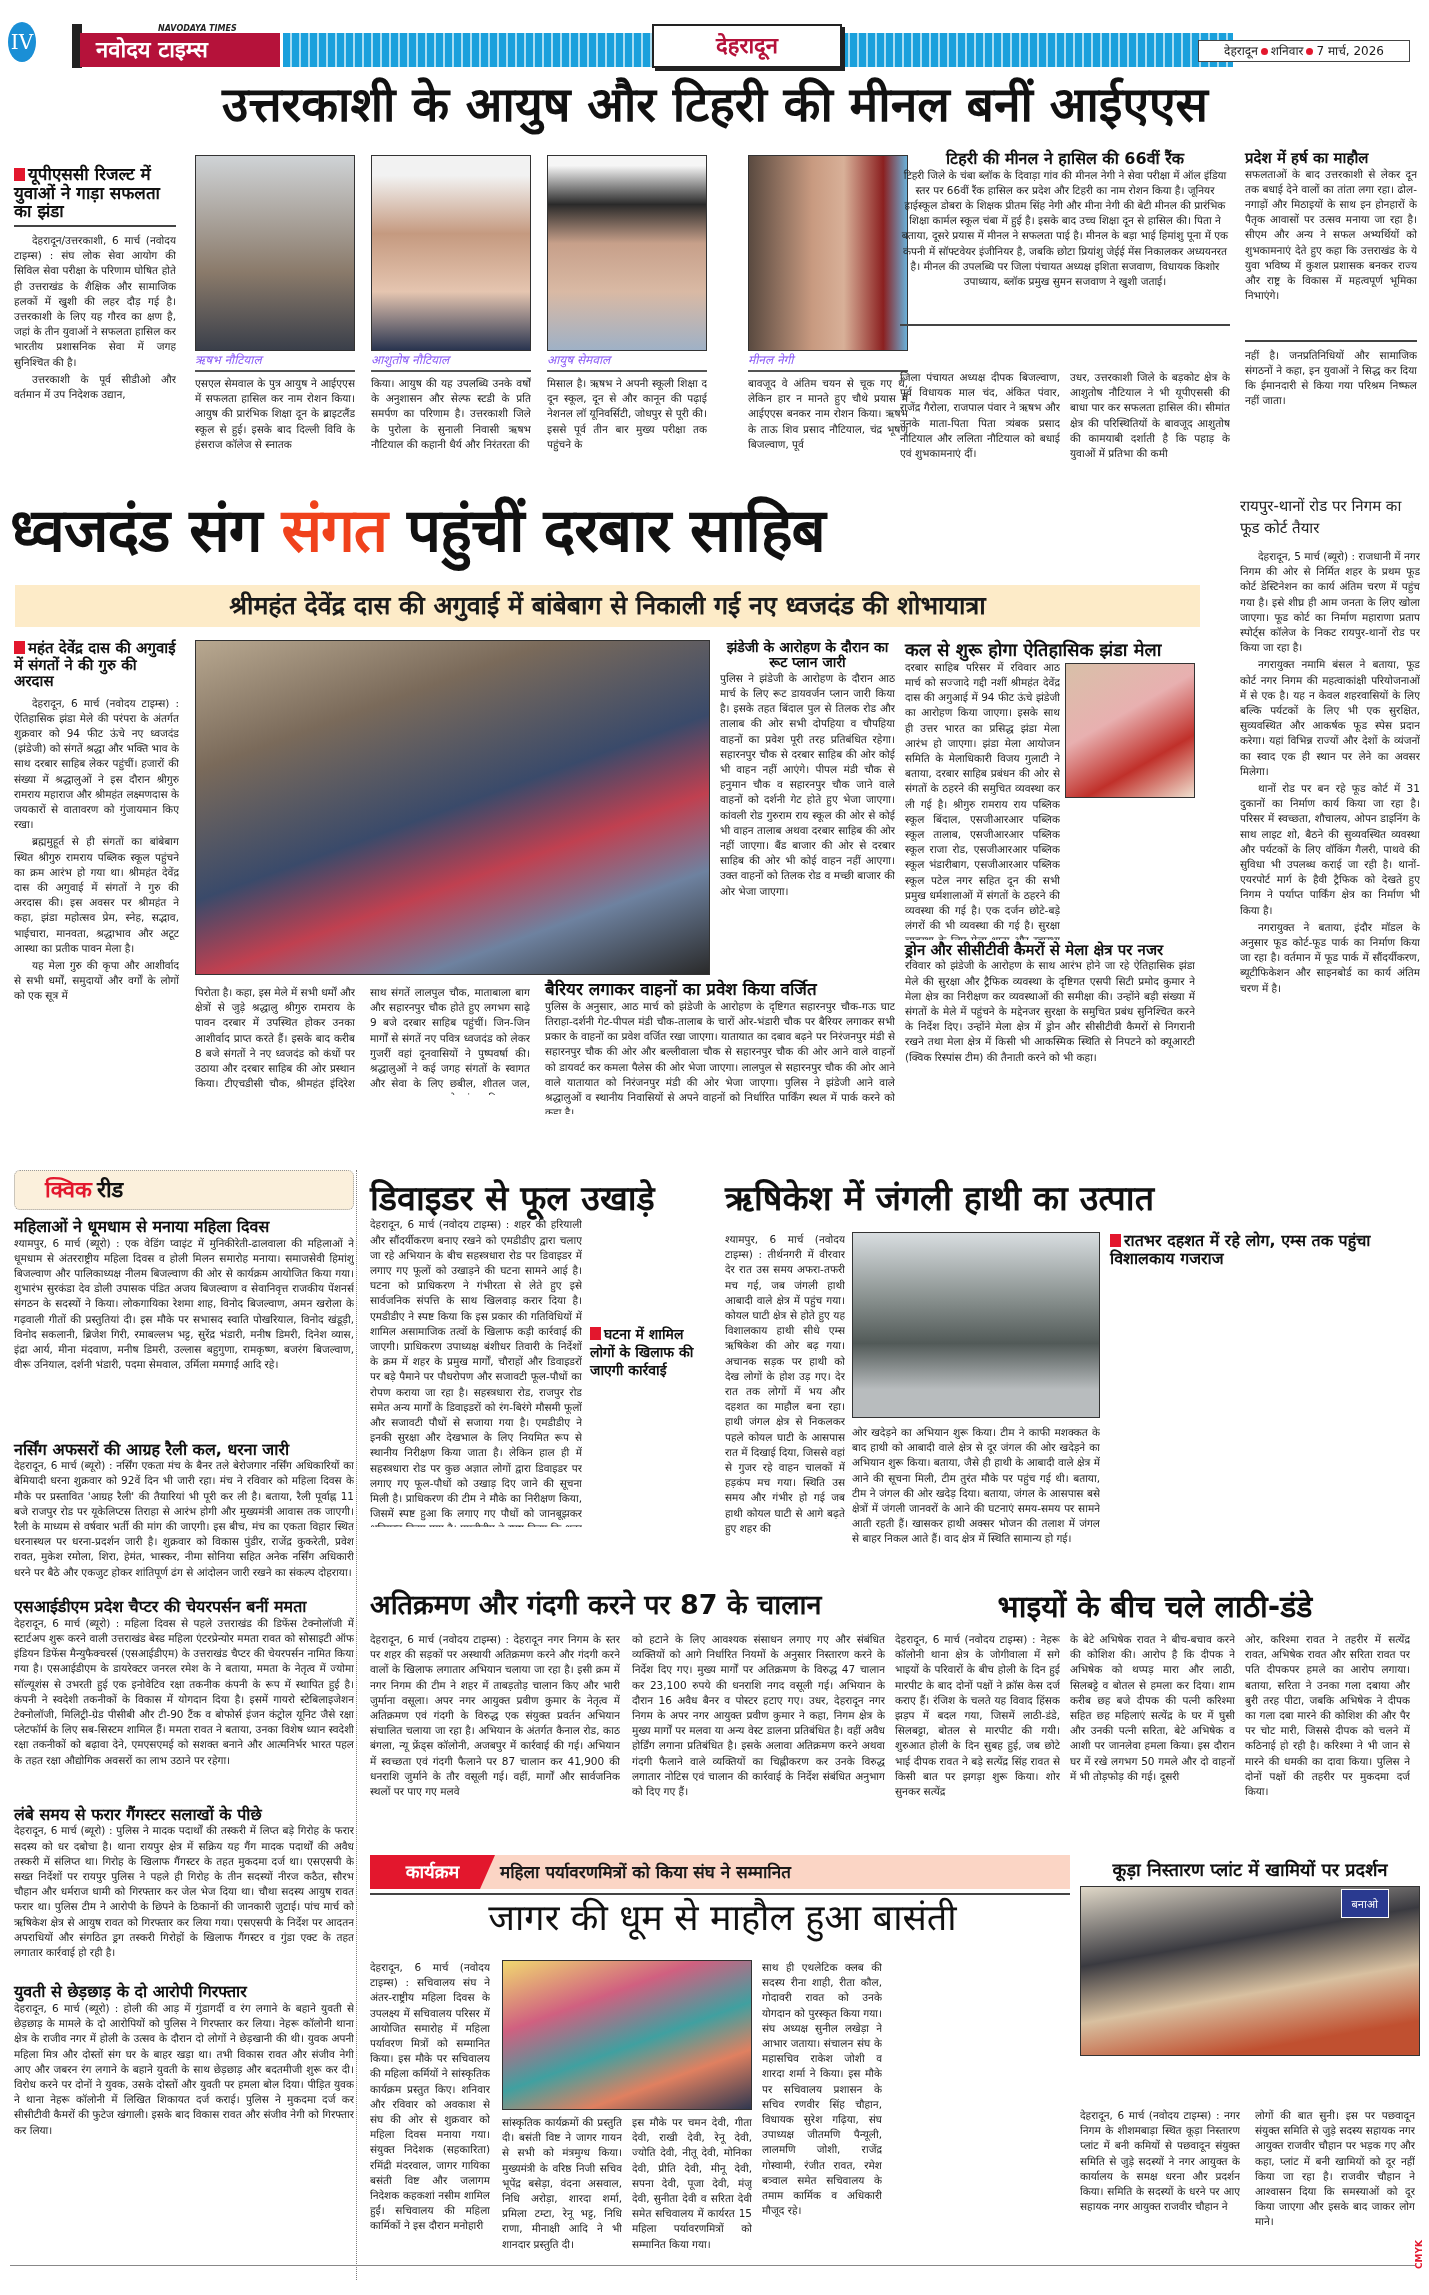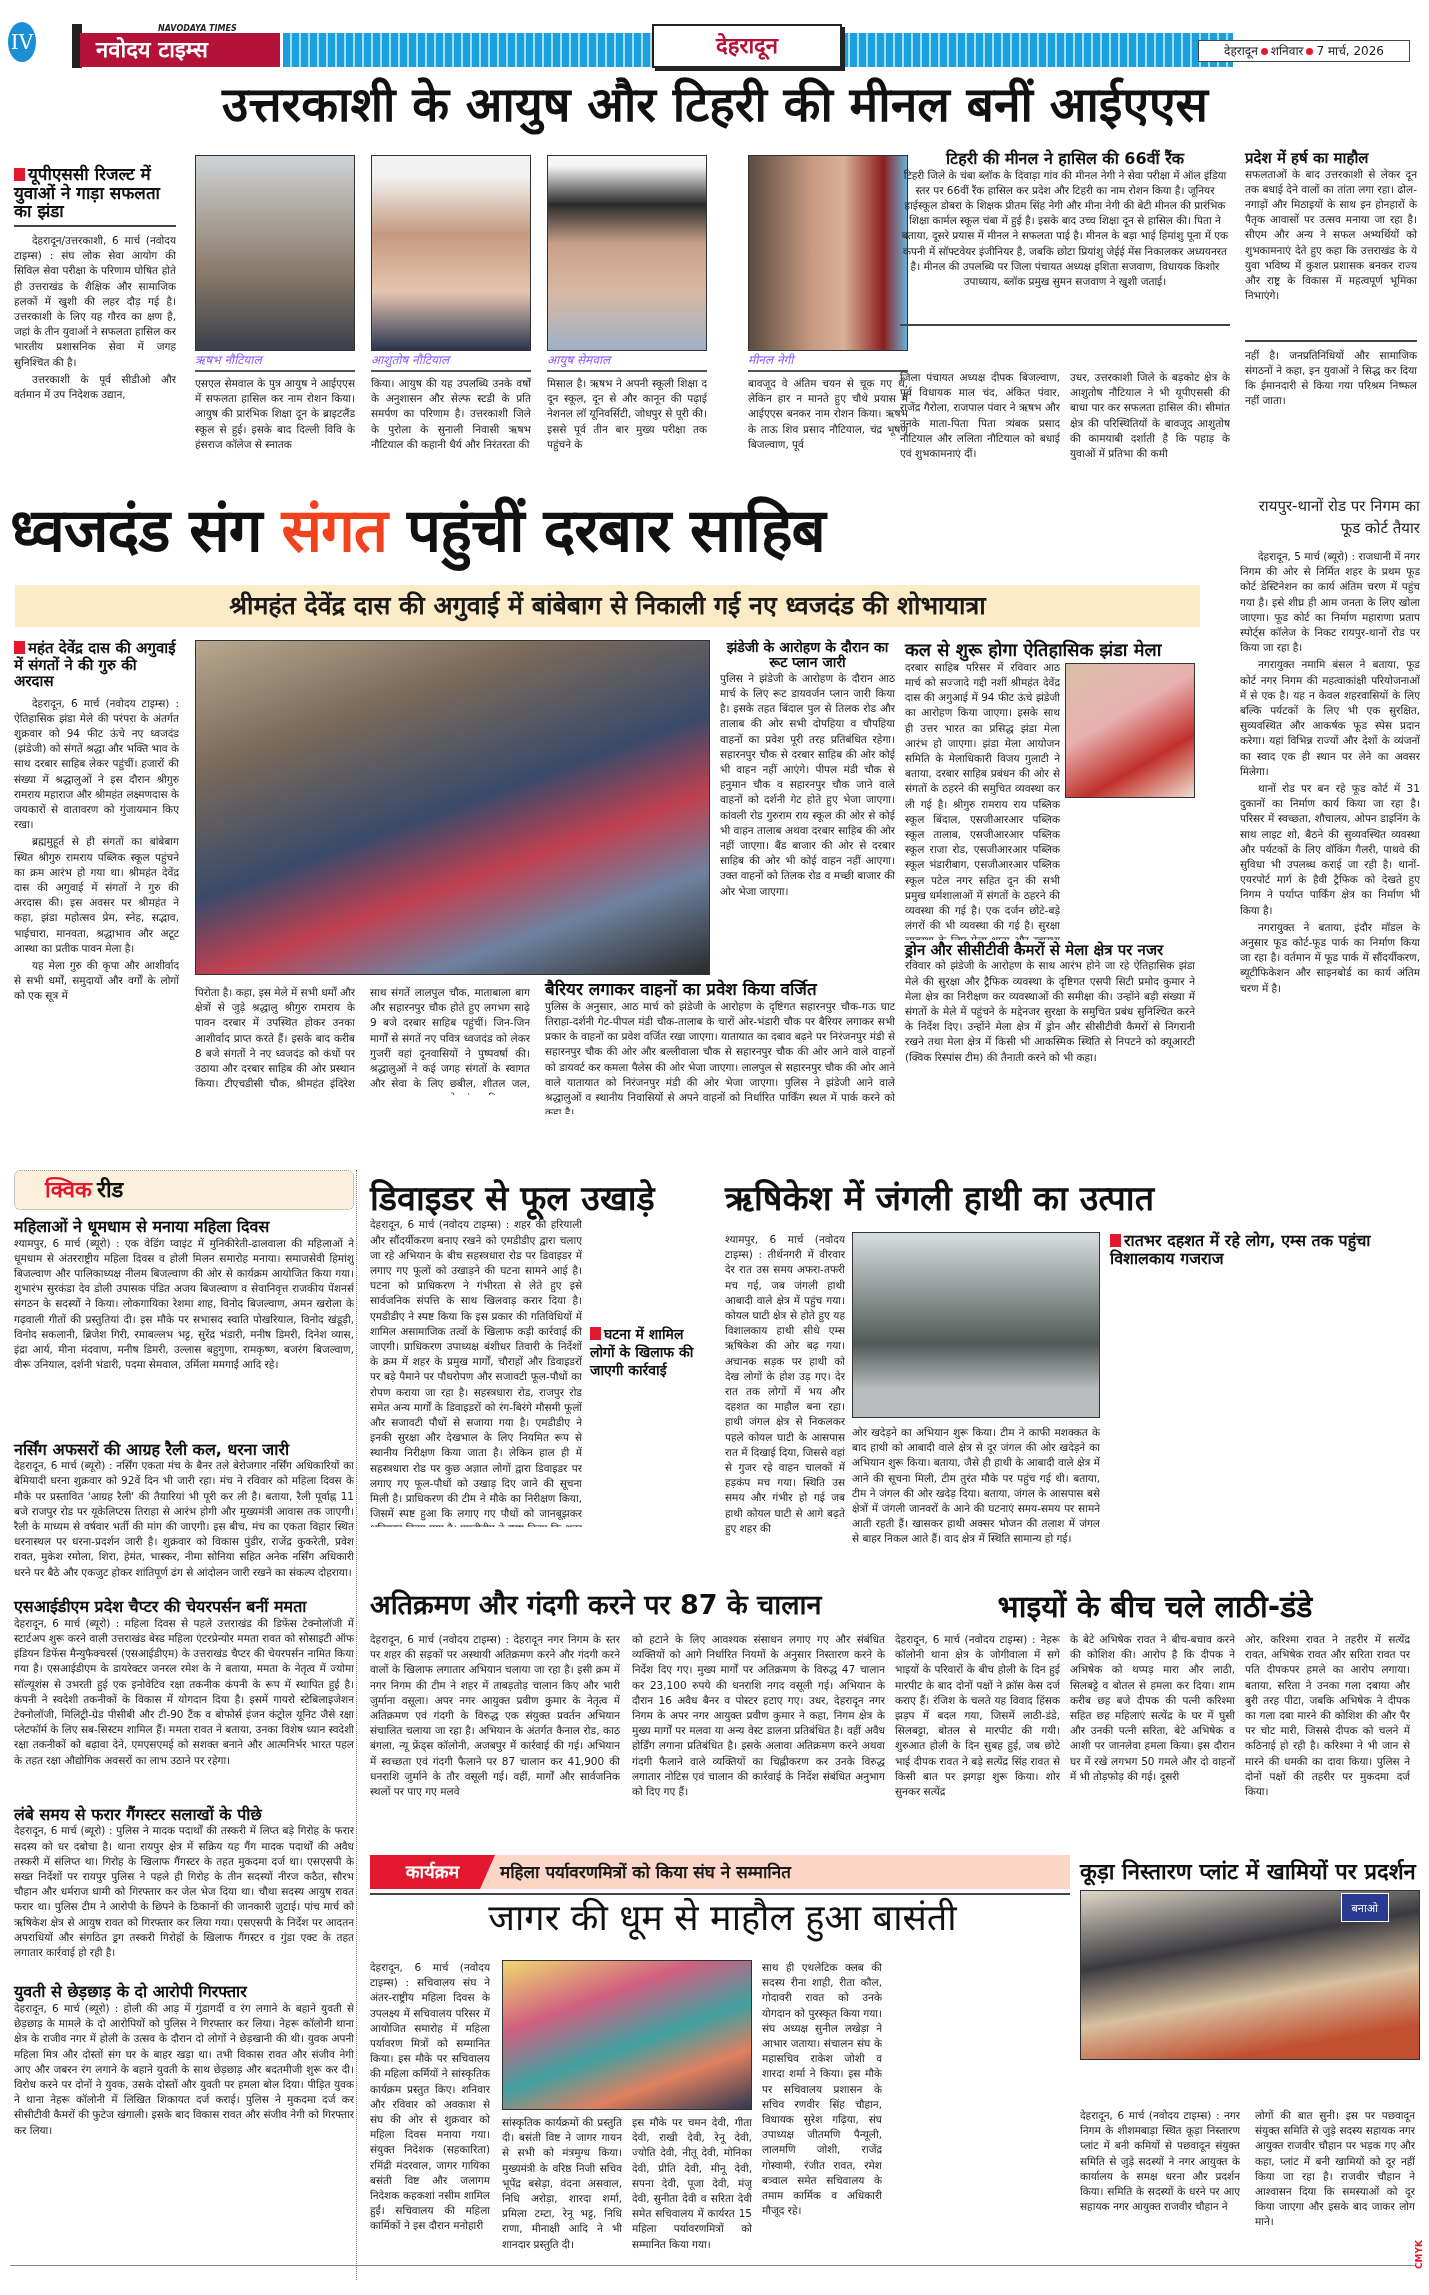--- a/index.html
+++ b/index.html
@@ -114,21 +114,21 @@
 
 <div class="abs" style="left:905px;top:640px;width:290px">
   <div class="hd" style="font-size:18px">कल से शुरू होगा ऐतिहासिक झंडा मेला</div>
   <div class="photo" style="float:right;width:130px;height:135px;margin:3px 0 3px 5px;background:linear-gradient(150deg,#d8c0a8,#e8b0b0 40%,#c0302a 70%,#f0e0d0)"></div>
   <div class="txt" style="height:280px">दरबार साहिब परिसर में रविवार आठ मार्च को सज्जादे गद्दी नशीं श्रीमहंत देवेंद्र दास की अगुआई में 94 फीट ऊंचे झंडेजी का आरोहण किया जाएगा। इसके साथ ही उत्तर भारत का प्रसिद्ध झंडा मेला आरंभ हो जाएगा। झंडा मेला आयोजन समिति के मेलाधिकारी विजय गुलाटी ने बताया, दरबार साहिब प्रबंधन की ओर से संगतों के ठहरने की समुचित व्यवस्था कर ली गई है। श्रीगुरु रामराय राय पब्लिक स्कूल बिंदाल, एसजीआरआर पब्लिक स्कूल तालाब, एसजीआरआर पब्लिक स्कूल राजा रोड, एसजीआरआर पब्लिक स्कूल भंडारीबाग, एसजीआरआर पब्लिक स्कूल पटेल नगर सहित दून की सभी प्रमुख धर्मशालाओं में संगतों के ठहरने की व्यवस्था की गई है। एक दर्जन छोटे-बड़े लंगरों की भी व्यवस्था की गई है। सुरक्षा व्यवस्था के लिए मेला थाना और स्वास्थ्य व्यवस्था के लिए श्रीमहंत इंदिरेश अस्पताल का मेला अस्पताल शुरू हो गया है। अब तक पंजाब, उत्तर प्रदेश, हरियाणा, हिमाचल प्रदेश, उत्तराखंड सहित आसपास के अनेक राज्यों से हजारों की संख्या में श्रद्धालु संगतें दरबार साहिब पहुंच चुकी हैं।</div>
   <div class="hd" style="font-size:15px;margin-top:2px">ड्रोन और सीसीटीवी कैमरों से मेला क्षेत्र पर नजर</div>
   <div class="txt" style="height:120px">रविवार को झंडेजी के आरोहण के साथ आरंभ होने जा रहे ऐतिहासिक झंडा मेले की सुरक्षा और ट्रैफिक व्यवस्था के दृष्टिगत एसपी सिटी प्रमोद कुमार ने मेला क्षेत्र का निरीक्षण कर व्यवस्थाओं की समीक्षा की। उन्होंने बड़ी संख्या में संगतों के मेले में पहुंचने के मद्देनजर सुरक्षा के समुचित प्रबंध सुनिश्चित करने के निर्देश दिए। उन्होंने मेला क्षेत्र में ड्रोन और सीसीटीवी कैमरों से निगरानी रखने तथा मेला क्षेत्र में किसी भी आकस्मिक स्थिति से निपटने को क्यूआरटी (क्विक रिस्पांस टीम) की तैनाती करने को भी कहा।</div>
 </div>
 
 <div class="abs" style="left:1240px;top:495px;width:180px">
-  <div style="font-size:15px;text-align:right;line-height:22px;color:#222">रायपुर-थानों रोड पर निगम का फूड कोर्ट तैयार</div>
+  <div style="font-size:15px;text-align:left;line-height:22px;color:#222">रायपुर-थानों रोड पर निगम का फूड कोर्ट तैयार</div>
   <div class="txt" style="margin-top:10px;height:570px">
       <p>देहरादून, 5 मार्च (ब्यूरो) : राजधानी में नगर निगम की ओर से निर्मित शहर के प्रथम फूड कोर्ट डेस्टिनेशन का कार्य अंतिम चरण में पहुंच गया है। इसे शीघ्र ही आम जनता के लिए खोला जाएगा। फूड कोर्ट का निर्माण महाराणा प्रताप स्पोर्ट्स कॉलेज के निकट रायपुर-थानों रोड पर किया जा रहा है।</p>
       <p>नगरायुक्त नमामि बंसल ने बताया, फूड कोर्ट नगर निगम की महत्वाकांक्षी परियोजनाओं में से एक है। यह न केवल शहरवासियों के लिए बल्कि पर्यटकों के लिए भी एक सुरक्षित, सुव्यवस्थित और आकर्षक फूड स्पेस प्रदान करेगा। यहां विभिन्न राज्यों और देशों के व्यंजनों का स्वाद एक ही स्थान पर लेने का अवसर मिलेगा।</p>
       <p>थानों रोड पर बन रहे फूड कोर्ट में 31 दुकानों का निर्माण कार्य किया जा रहा है। परिसर में स्वच्छता, शौचालय, ओपन डाइनिंग के साथ लाइट शो, बैठने की सुव्यवस्थित व्यवस्था और पर्यटकों के लिए वॉकिंग गैलरी, पाथवे की सुविधा भी उपलब्ध कराई जा रही है। थानों-एयरपोर्ट मार्ग के हैवी ट्रैफिक को देखते हुए निगम ने पर्याप्त पार्किंग क्षेत्र का निर्माण भी किया है।</p>
       <p>नगरायुक्त ने बताया, इंदौर मॉडल के अनुसार फूड कोर्ट-फूड पार्क का निर्माण किया जा रहा है। वर्तमान में फूड पार्क में सौंदर्यीकरण, ब्यूटीफिकेशन और साइनबोर्ड का कार्य अंतिम चरण में है।</p>
     </div>
 </div>
 
 <div class="abs" style="left:14px;top:1170px;width:340px;height:40px;background:#fbf0dc;border:1px dotted #999;border-radius:6px">
   <span style="font-size:22px;font-weight:bold;color:#e3172d;margin-left:30px;line-height:38px">क्विक</span>
@@ -194,21 +194,21 @@
 <div class="abs rule" style="left:370px;top:1893px;width:700px"></div>
 <div class="abs hd" style="left:375px;top:1898px;width:695px;font-size:36px;font-weight:normal;text-align:center">जागर की धूम से माहौल हुआ बासंती</div>
 <div class="abs txt" style="left:370px;top:1960px;width:120px;height:300px">देहरादून, 6 मार्च (नवोदय टाइम्स) : सचिवालय संघ ने अंतर-राष्ट्रीय महिला दिवस के उपलक्ष्य में सचिवालय परिसर में आयोजित समारोह में महिला पर्यावरण मित्रों को सम्मानित किया। इस मौके पर सचिवालय की महिला कर्मियों ने सांस्कृतिक कार्यक्रम प्रस्तुत किए। शनिवार और रविवार को अवकाश से संघ की ओर से शुक्रवार को महिला दिवस मनाया गया। संयुक्त निदेशक (सहकारिता) रमिंद्री मंदरवाल, जागर गायिका बसंती विष्ट और जलागम निदेशक कहकशां नसीम शामिल हुईं। सचिवालय की महिला कार्मिकों ने इस दौरान मनोहारी</div>
 <div class="abs photo" style="left:502px;top:1960px;width:250px;height:150px;background:linear-gradient(160deg,#f0d870 0%,#d06080 30%,#40a0a0 55%,#e08060 75%,#303850)"></div>
 <div class="abs txt" style="left:502px;top:2115px;width:120px;height:150px">सांस्कृतिक कार्यक्रमों की प्रस्तुति दी। बसंती विष्ट ने जागर गायन से सभी को मंत्रमुग्ध किया। मुख्यमंत्री के वरिष्ठ निजी सचिव भूपेंद्र बसेड़ा, वंदना असवाल, निधि अरोड़ा, शारदा शर्मा, प्रमिला टम्टा, रेनू भट्ट, निधि राणा, मीनाक्षी आदि ने भी शानदार प्रस्तुति दी।</div>
 <div class="abs txt" style="left:632px;top:2115px;width:120px;height:150px">इस मौके पर चमन देवी, गीता देवी, राखी देवी, रेनू देवी, ज्योति देवी, नीतू देवी, मोनिका देवी, प्रीति देवी, मीनू देवी, सपना देवी, पूजा देवी, मंजू देवी, सुनीता देवी व सरिता देवी समेत सचिवालय में कार्यरत 15 महिला पर्यावरणमित्रों को सम्मानित किया गया।</div>
 <div class="abs txt" style="left:762px;top:1960px;width:120px;height:300px">साथ ही एथलेटिक क्लब की सदस्य रीना शाही, रीता कौल, गोदावरी रावत को उनके योगदान को पुरस्कृत किया गया। संघ अध्यक्ष सुनील लखेड़ा ने आभार जताया। संचालन संघ के महासचिव राकेश जोशी व शारदा शर्मा ने किया। इस मौके पर सचिवालय प्रशासन के सचिव रणवीर सिंह चौहान, विधायक सुरेश गढ़िया, संघ उपाध्यक्ष जीतमणि पैन्यूली, लालमणि जोशी, राजेंद्र गोस्वामी, रंजीत रावत, रमेश बत्र्वाल समेत सचिवालय के तमाम कार्मिक व अधिकारी मौजूद रहे।</div>
 <div class="abs rule" style="left:370px;top:2265px;width:700px;height:1px"></div>
 
 <div class="abs" style="left:1080px;top:1860px;width:340px">
-  <div class="hd" style="font-size:22px;text-align:left">कूड़ा निस्तारण प्लांट में खामियों पर प्रदर्शन</div>
+  <div class="hd" style="font-size:18px;text-align:center">कूड़ा निस्तारण प्लांट में खामियों पर प्रदर्शन</div>
   <div class="photo" style="position:relative;height:170px;margin-top:6px;background:linear-gradient(170deg,#e0d8c8 0%,#3a3a40 35%,#d8c0a0 60%,#c05030 85%)">
     <div class="abs" style="right:30px;top:2px;background:#2a3a90;color:#fff;font-size:11px;padding:6px 10px;border:1px solid #fff">बनाओ</div>
   </div>
   <div class="txt abs" style="left:0;top:248px;width:160px;height:135px">देहरादून, 6 मार्च (नवोदय टाइम्स) : नगर निगम के शीशमबाड़ा स्थित कूड़ा निस्तारण प्लांट में बनी कमियों से पछवादून संयुक्त समिति से जुड़े सदस्यों ने नगर आयुक्त के कार्यालय के समक्ष धरना और प्रदर्शन किया। समिति के सदस्यों के धरने पर आए सहायक नगर आयुक्त राजवीर चौहान ने</div>
   <div class="txt abs" style="left:175px;top:248px;width:160px;height:135px">लोगों की बात सुनी। इस पर पछवादून संयुक्त समिति से जुड़े सदस्य सहायक नगर आयुक्त राजवीर चौहान पर भड़क गए और कहा, प्लांट में बनी खामियों को दूर नहीं किया जा रहा है। राजवीर चौहान ने आश्वासन दिया कि समस्याओं को दूर किया जाएगा और इसके बाद जाकर लोग माने।</div>
 </div>
 <div class="abs" style="left:1414px;top:2240px;font-size:9px;font-weight:bold;color:#e3172d;writing-mode:vertical-rl;transform:rotate(180deg)">CMYK</div>
 <div class="abs rule" style="left:10px;top:2265px;width:1405px;height:1px;background:#888"></div>
 
 </body></html>

